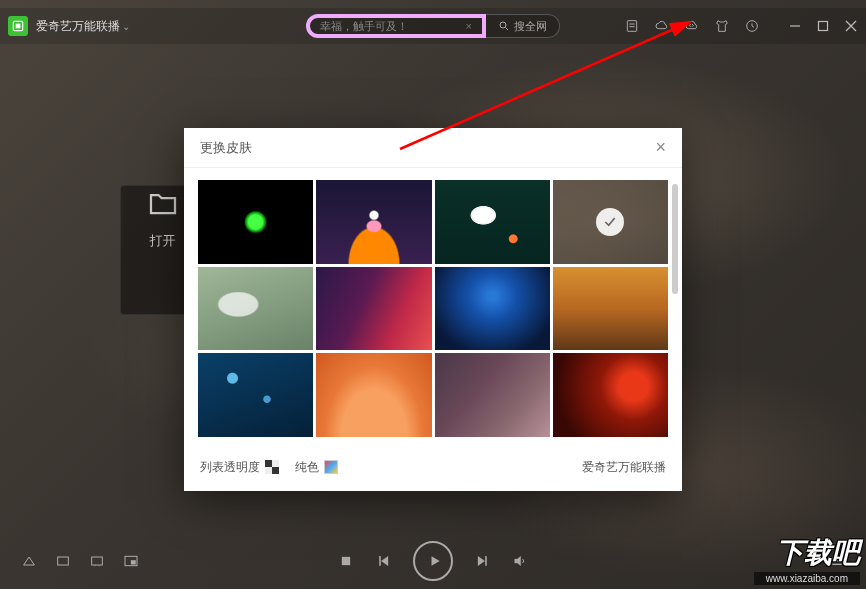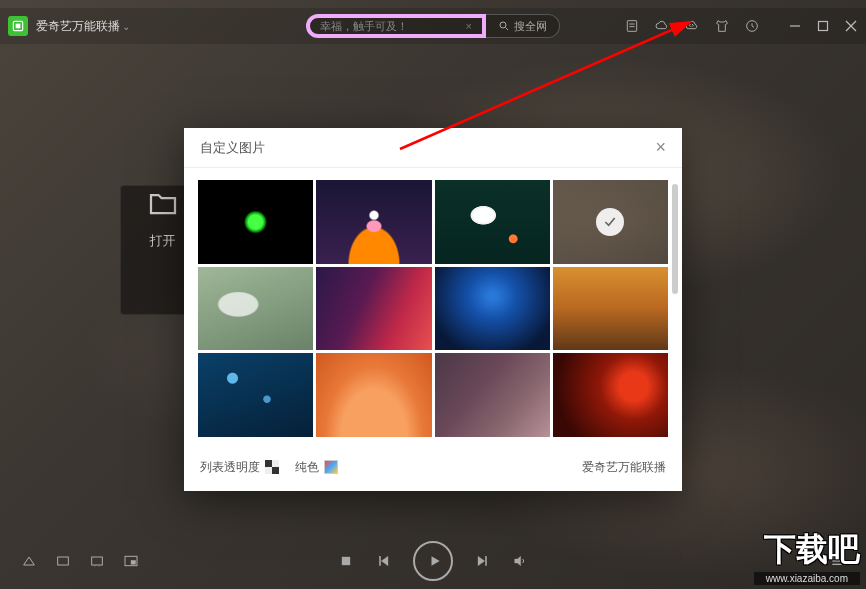--- a/index.html
+++ b/index.html
@@ -219,21 +219,21 @@
 }
 .skin-scroll { position: relative; }
 
 .watermark {
   position: absolute;
   bottom: 4px; right: 6px;
   z-index: 30;
   color: #fff;
   text-align: right;
 }
-.watermark .big { font-size: 32px; font-weight: bold; text-shadow: 1px 1px 0 #000, -1px -1px 0 #000, 1px -1px 0 #000, -1px 1px 0 #000; }
+.watermark .big { font-size: 28px; font-weight: bold; font-style: italic; text-shadow: 1px 1px 0 #000, -1px -1px 0 #000, 1px -1px 0 #000, -1px 1px 0 #000; }
 .watermark .small { font-size: 10px; color: #ddd; background: rgba(0,0,0,0.55); padding: 1px 12px; }
 
 
 .sk1{background:radial-gradient(circle at 50% 50%, #4f4 10%, #080 14%, #000 16%) #0a0a0a;}
 .sk2{background:radial-gradient(ellipse at 50% 55%, #f9b 8%, transparent 10%), radial-gradient(circle at 50% 42%, #fff 5%, #999 6%, transparent 7%), radial-gradient(ellipse at 50% 100%, #f80 30%, transparent 32%), linear-gradient(#1a1635,#3a2050);}
 .sk3{background:radial-gradient(ellipse at 42% 42%, #fff 10%, #eee 13%, transparent 14%), radial-gradient(circle at 68% 70%, #f73 4%, transparent 5%), linear-gradient(#0a3028,#062520);}
 .sk4{background:radial-gradient(ellipse 400px 200px at 50% 50%, rgba(140,120,100,0.5), transparent), linear-gradient(135deg,#4a443c,#2e2a26);}
 .sk5{background:radial-gradient(ellipse at 35% 45%, rgba(255,255,255,0.7) 18%, transparent 20%), linear-gradient(160deg,#a0b898,#6a8268);}
 .sk6{background:linear-gradient(115deg,#2a1848 0%,#5a1a52 40%,#c02848 70%,#e85050 100%);}
 .sk7{background:radial-gradient(ellipse at 50% 35%,#2878d8 5%,#1450a8 30%,#081838 80%);}
@@ -344,21 +344,21 @@
   <defs>
       <marker id="ah" markerWidth="10" markerHeight="10" refX="8" refY="3" orient="auto">
         <path d="M0,0 L9,3 L0,6 z" fill="#f00"></path>
       </marker>
     </defs>
   <line x1="5" y1="135" x2="295" y2="8" stroke="#f00" stroke-width="2.5" marker-end="url(#ah)"></line>
 </svg>
 
 <div class="skin-dialog">
   <div class="dialog-header">
-    <span>自定义图片</span>
+    <span>更换皮肤</span>
     <span class="dialog-close">×</span>
   </div>
   <div class="skin-grid skin-scroll">
     <div class="skin-item sk1"></div>
     <div class="skin-item sk2"></div>
     <div class="skin-item sk3"></div>
     <div class="skin-item sk4 selected">
       <div class="check-badge">
           <svg viewBox="0 0 24 24">
             <path d="M5 12l5 5 9-11"></path>

